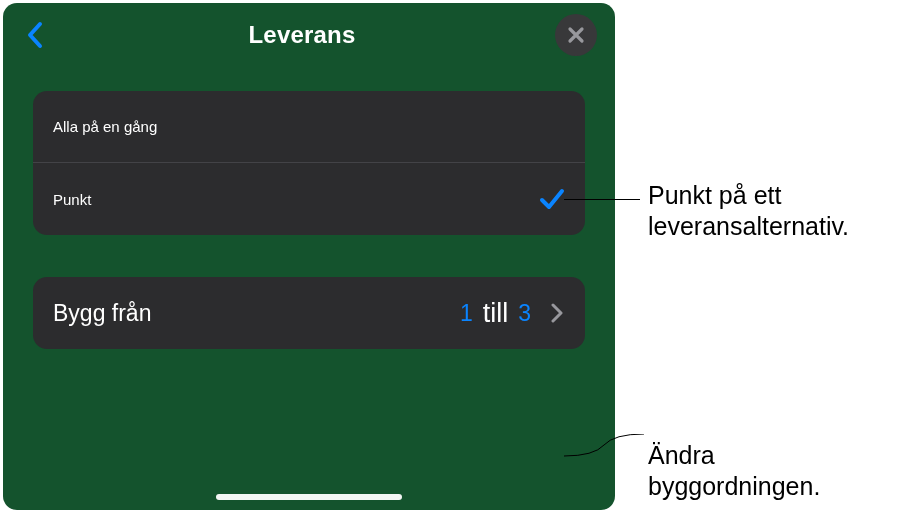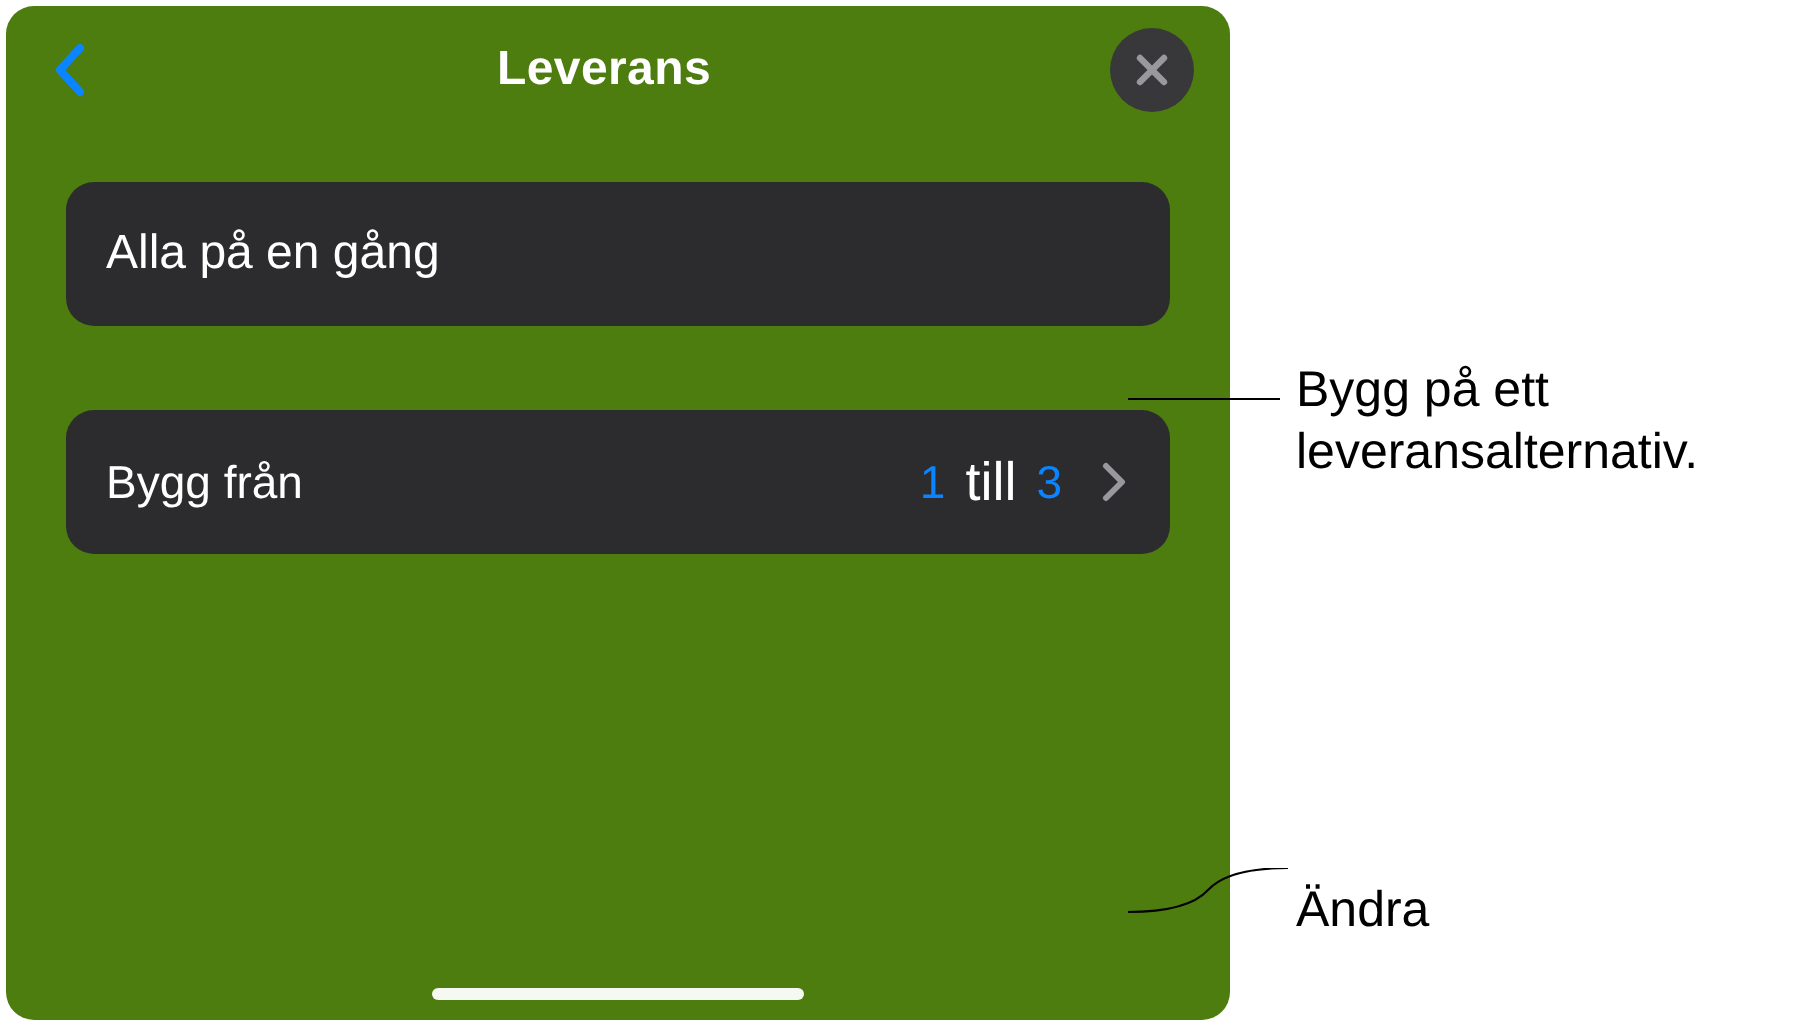--- a/index.html
+++ b/index.html
@@ -14,21 +14,21 @@
       font-family: -apple-system, BlinkMacSystemFont, "Segoe UI", Helvetica, Arial, sans-serif;
       position: relative;
       overflow: hidden;
     }
     .phone-panel {
       position: absolute;
       left: 3px;
       top: 3px;
       width: 612px;
       height: 507px;
-      background: #4d7c0f;
+      background: #14532d;
       border-radius: 14px;
       display: flex;
       flex-direction: column;
     }
     .header {
       display: flex;
       align-items: center;
       justify-content: space-between;
       height: 64px;
       padding: 0 18px;
@@ -69,21 +69,21 @@
       overflow: hidden;
     }
     .list-item {
       display: flex;
       align-items: center;
       justify-content: space-between;
       height: 72px;
       padding: 16px 20px;
       cursor: pointer;
       color: #fff;
-      font-size: 24px;
+      font-size: 15px;
       font-weight: 400;
       border-bottom: 1px solid rgba(84,84,88,0.6);
     }
     .list-item:last-child {
       border-bottom: none;
     }
     .checkmark {
       width: 26px;
       height: 26px;
     }
@@ -173,20 +173,28 @@
       <svg width="18" height="18" viewBox="0 0 18 18">
         <path d="M3 3 L15 15 M15 3 L3 15" stroke="#98989d" stroke-width="3.2" stroke-linecap="round"></path>
       </svg>
     </div>
   </div>
 
   <div class="content">
     <div class="list-group">
       <div class="list-item">
         <span>Alla på en gång</span>
+      </div>
+      <div class="list-item">
+        <span>Punkt</span>
+        <span class="checkmark">
+          <svg width="26" height="26" viewBox="0 0 26 26">
+            <path d="M3 14 L10 21 L23 5" stroke="#0a84ff" stroke-width="4" stroke-linecap="round" stroke-linejoin="round" fill="none"></path>
+          </svg>
+        </span>
       </div>
     </div>
 
     <div class="build-row">
       <span class="build-label">Bygg från</span>
       <div class="build-values">
         <span class="num">1</span>
         <span class="till">till</span>
         <span class="num">3</span>
         <span class="chevron">
@@ -200,18 +208,19 @@
 
   <div class="home-indicator"></div>
 </div>
 
 <div class="leader leader-1"></div>
 <svg class="leader-curve" viewBox="0 0 80 24">
   <path d="M0 22 Q30 22 40 11 Q50 0 80 0" stroke="#000" stroke-width="1" fill="none"></path>
 </svg>
 
 <div class="callout callout-1">
-  <div>Bygg på ett</div>
+  <div>Punkt på ett</div>
   <div>leveransalternativ.</div>
 </div>
 <div class="callout callout-2">
   <div>Ändra</div>
+  <div>byggordningen.</div>
 </div>
 
 </body></html>

